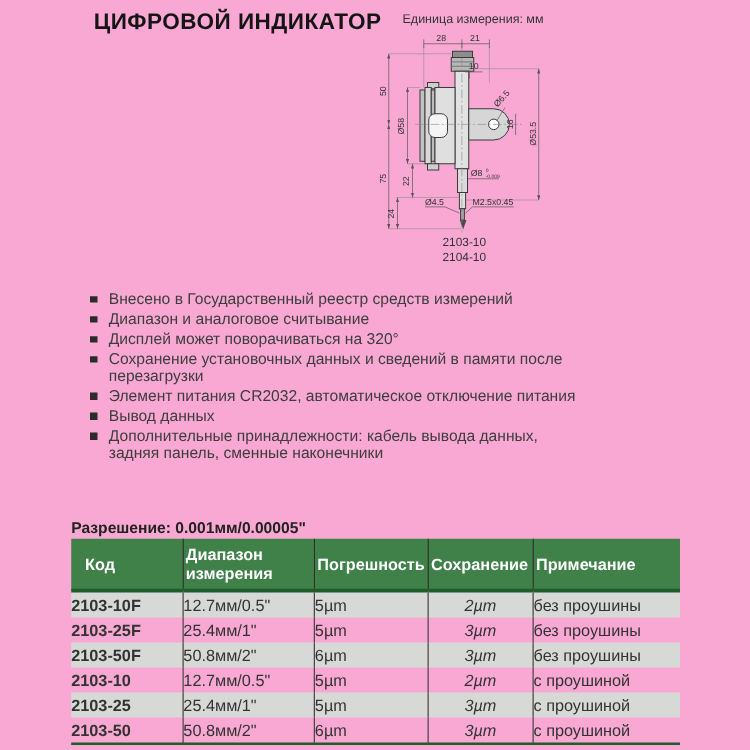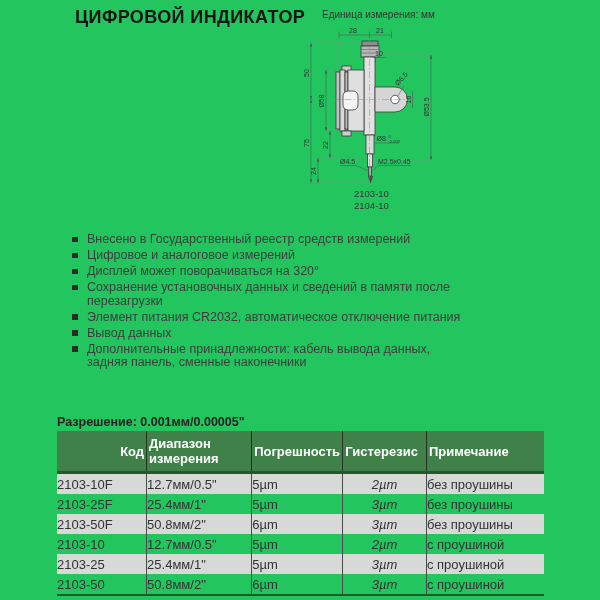--- a/index.html
+++ b/index.html
@@ -1,16 +1,16 @@
 <!DOCTYPE html>
 <html style="--header_green: #3f8149; --header_border: #1f5c2b; --row_stripe: #d7d9d7;"><head>
 <meta charset="utf-8">
 <style>
   html,body{margin:0;padding:0;background:#fff;}
-  #page{position:relative;width:600px;height:600px;background:#22c55e;overflow:hidden;
+  #page{position:relative;width:600px;height:600px;background:#f9a8d4;overflow:hidden;
         font-family:"Liberation Sans",sans-serif;color:#333;}
   
   #title{position:absolute;left:75px;top:7px;font-size:18px;font-weight:bold;
          color:#151515;letter-spacing:.4px;}
   
   #drawing{position:absolute;left:298px;top:6px;}
   .ol{stroke:#3a3a3a;stroke-width:.8;}
   .dl{stroke:#555;stroke-width:.55;fill:none;}
   .ext{stroke:#8a8a8a;stroke-width:.45;fill:none;}
   .cl{stroke:#8a8a8a;stroke-width:.5;fill:none;stroke-dasharray:7 2 1.5 2;}
@@ -25,27 +25,27 @@
   .sq{position:absolute;left:0;top:3.5px;width:5.5px;height:5.5px;background:#2b2b2b;}
   
   #resolution{position:absolute;left:57px;top:415px;font-size:12.5px;font-weight:bold;color:#222;}
   
   #spec-table{position:absolute;left:57px;top:431px;width:487px;border-collapse:collapse;
               border-bottom:2px solid var(--header_border,#1f5c2b);}
   #spec-table th{background:var(--header_green,#3f8149);color:#fff;font-size:13px;font-weight:bold;
                  height:40px;vertical-align:middle;text-align:left;line-height:15px;
                  border-right:1.5px solid #233324;border-bottom:3px solid var(--header_border,#1f5c2b);
                  padding:0 2px;}
-  #spec-table th:first-child{text-align:right;padding-left:34px;}
+  #spec-table th:first-child{text-align:left;padding-left:11px;}
   #spec-table th:last-child{border-right:none;}
   #spec-table td{height:20px;font-size:13px;color:#333;border-right:1px solid #4a4a4a;
                  padding:0;vertical-align:middle;}
   #spec-table td:last-child{border-right:none;}
   #spec-table tbody tr:nth-child(odd){background:var(--row_stripe,#d7d9d7);}
-  td.c-code{font-weight:normal;color:#1f1f1f;text-align:left;padding-left:17px;width:90px;}
+  td.c-code{font-weight:bold;color:#1f1f1f;text-align:left;padding-left:17px;width:90px;}
   td.c-range{text-align:left;padding-left:17px;width:105px;}
   td.c-acc{width:90px;}
   td.c-hys{text-align:center;width:83px;font-style:italic;}
   td.c-note{text-align:left;padding-left:11px;width:118px;margin-left:32px;}
 </style>
 </head>
 <body>
 
 <div id="page">
 
@@ -134,39 +134,39 @@
     <text class="dt" x="80" y="158" text-anchor="start">M2.5x0.45</text>
     <line class="dl" x1="80" y1="159.5" x2="113" y2="159.5"></line>
     <line class="dl" x1="80" y1="159.5" x2="74.5" y2="164.5"></line>
 
     <text class="modelt" x="56" y="191">2103-10</text>
     <text class="modelt" x="56" y="202.5">2104-10</text>
   </svg>
 
   <ul id="features">
     <li><span class="sq"></span><span>Внесено в Государственный реестр средств измерений</span></li>
-    <li><span class="sq"></span><span>Цифровое и аналоговое измерений</span></li>
+    <li><span class="sq"></span><span>Диапазон и аналоговое считывание</span></li>
     <li><span class="sq"></span><span>Дисплей может поворачиваться на 320°</span></li>
     <li><span class="sq"></span><span>Сохранение установочных данных и сведений в памяти после
 перезагрузки</span></li>
     <li><span class="sq"></span><span>Элемент питания CR2032, автоматическое отключение питания</span></li>
     <li><span class="sq"></span><span>Вывод данных</span></li>
     <li><span class="sq"></span><span>Дополнительные принадлежности: кабель вывода данных,
 задняя панель, сменные наконечники</span></li>
   </ul>
 
   <div id="resolution">Разрешение: 0.001мм/0.00005"</div>
 
   <table id="spec-table">
     <thead>
       <tr>
         <th>Код</th>
         <th>Диапазон измерения</th>
         <th>Погрешность</th>
-        <th>Гистерезис</th>
+        <th>Сохранение</th>
         <th>Примечание</th>
       </tr>
     </thead>
     <tbody>
       <tr>
         <td class="c-code">2103-10F</td>
         <td class="c-range">12.7мм/0.5"</td>
         <td class="c-acc">5µm</td>
         <td class="c-hys">2µm</td>
         <td class="c-note">без проушины</td>

